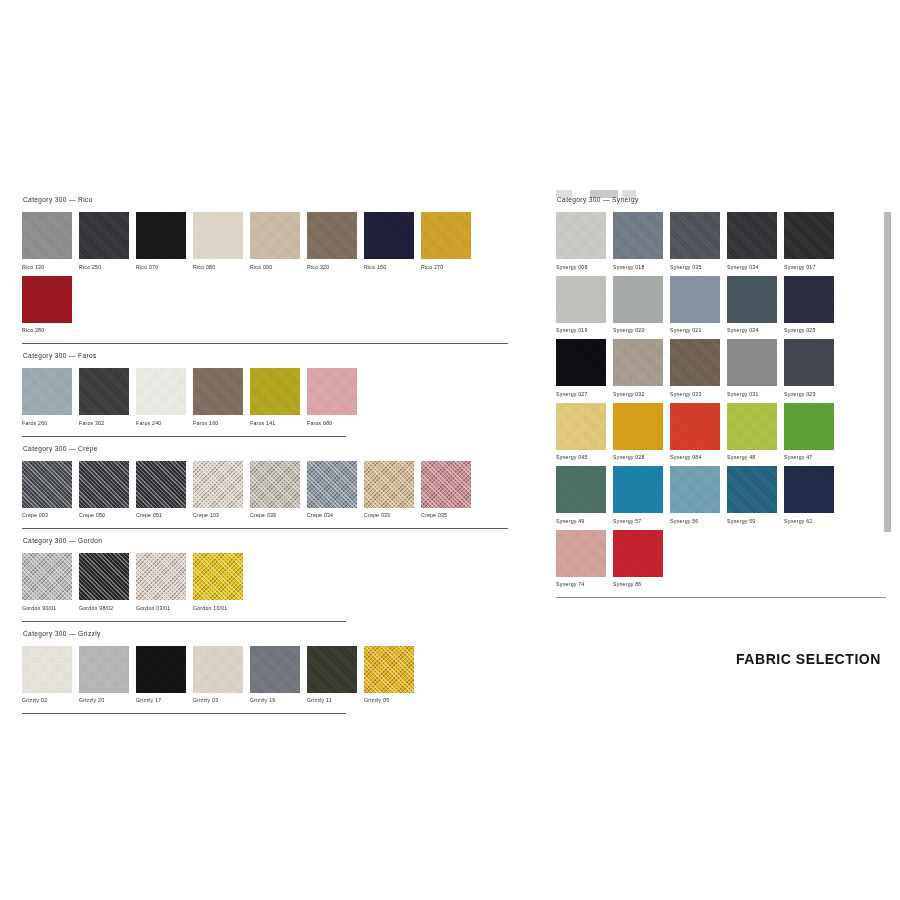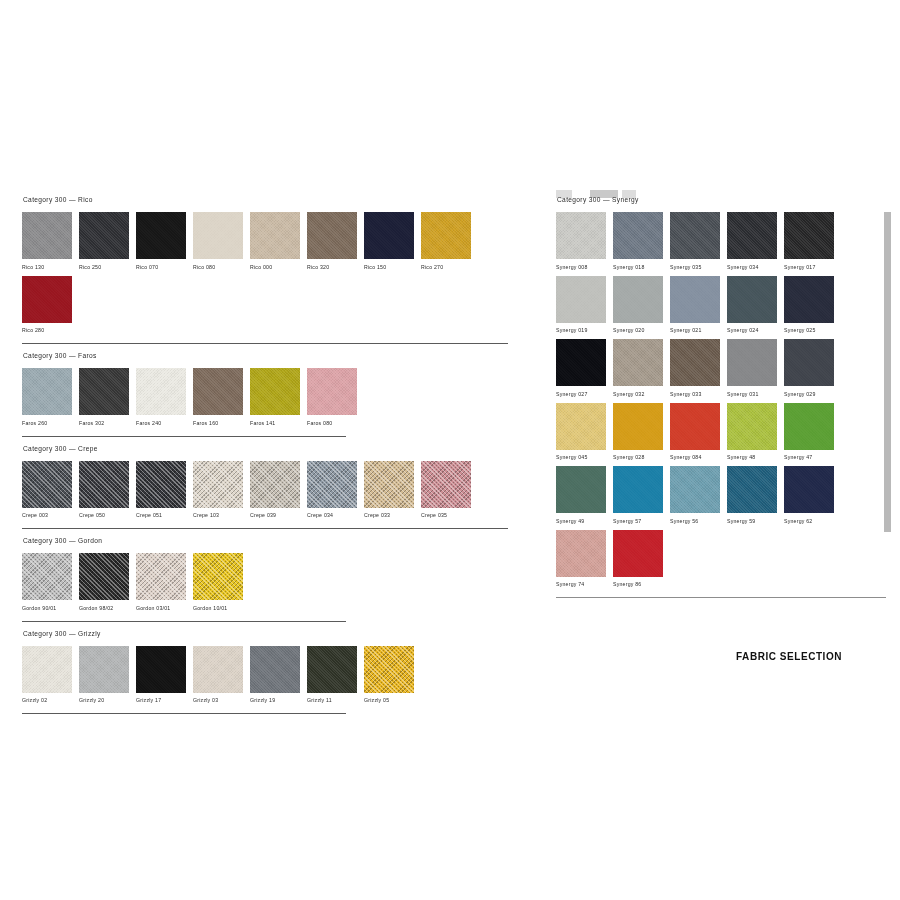--- a/index.html
+++ b/index.html
@@ -115,21 +115,21 @@
     width: 7px;
     height: 320px;
     background: #b9b9b9;
   }
 
   
   #fabric-selection-title {
     position: absolute;
     left: 736px;
     top: 651px;
-    font-size: 10px;
+    font-size: 14px;
     letter-spacing: 0.55px;
     font-weight: 700;
     color: #111111;
     white-space: nowrap;
   }
 </style>
 </head>
 <body>
 
 <div class="page">

